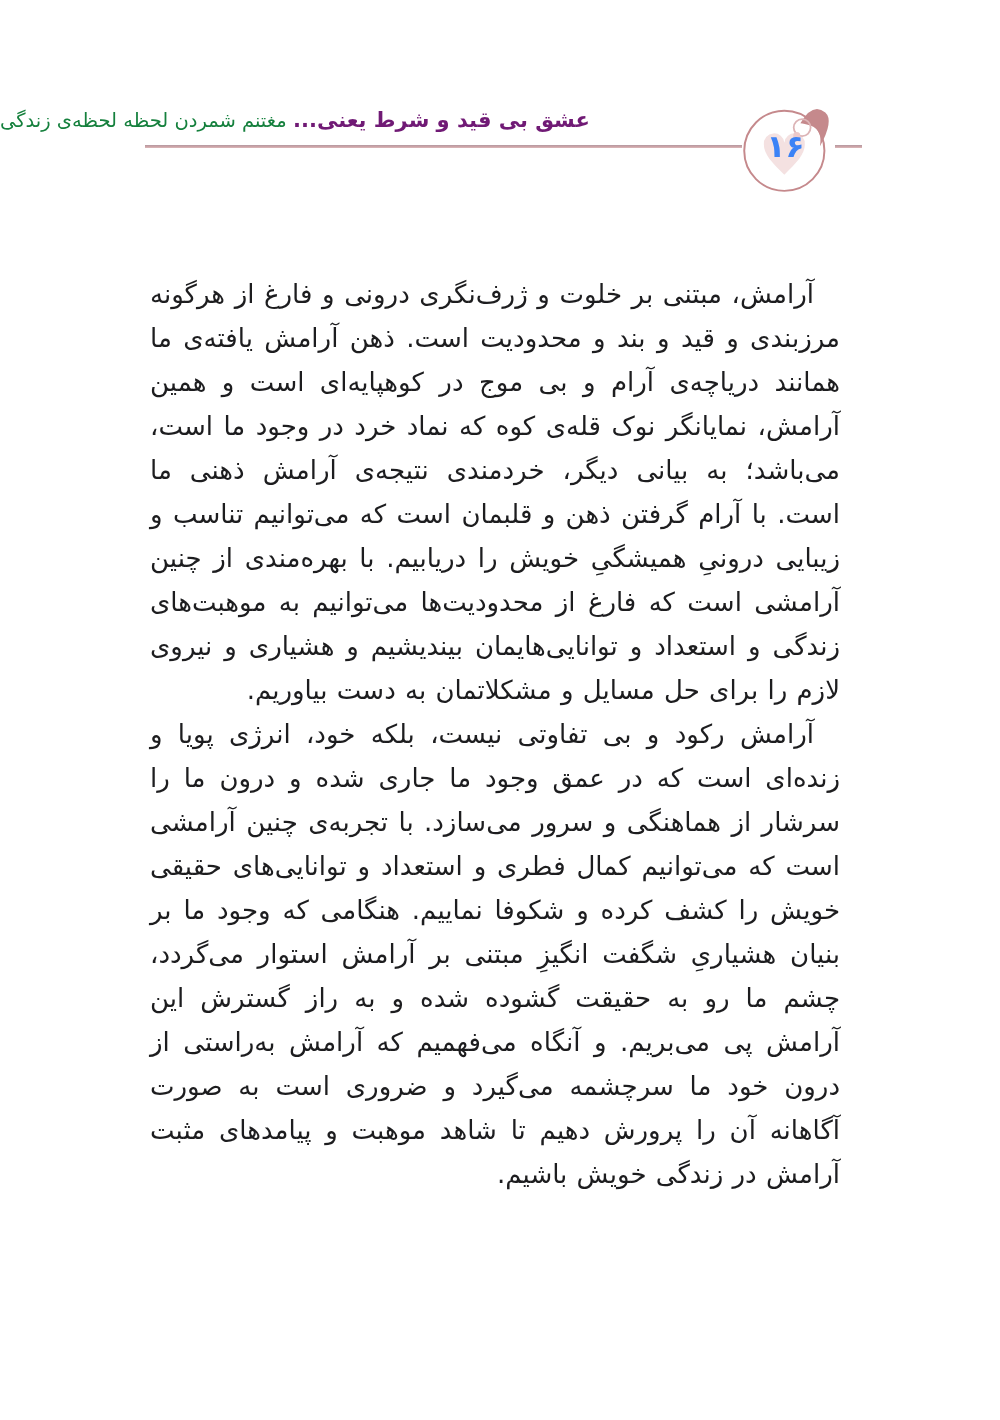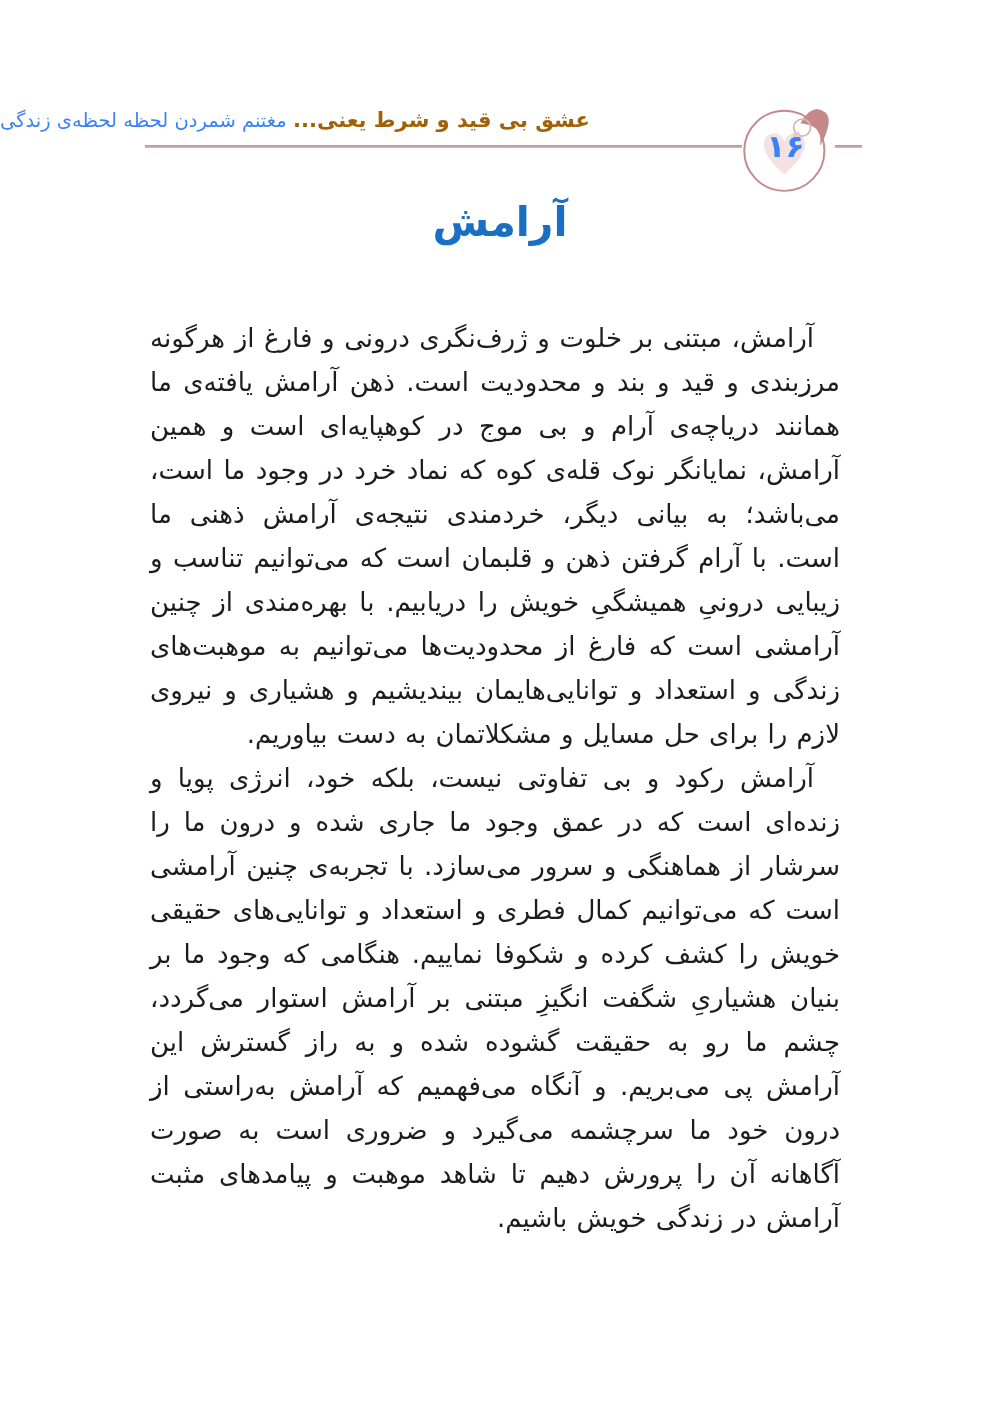--- a/index.html
+++ b/index.html
@@ -24,25 +24,25 @@
     left: 0;
     right: 263px;           
     text-align: left;
     direction: rtl;
     white-space: nowrap;
     font-size: 20px;
     line-height: 28px;
   }
   .running-header .book-title {
     font-weight: bold;
-    color: #a16207;
+    color: #701a75;
     font-size: 21px;
   }
   .running-header .subtitle {
-    color: #3b82f6;
+    color: #15803d;
     font-size: 19.5px;
   }
   .header-rule {
     position: absolute;
     top: 145px;
     left: 145px;
     width: 597px;
     height: 3px;
     background: linear-gradient(to bottom, #b29aa2 0%, #c9a0a4 45%, #dcb9bb 100%);
   }
@@ -94,21 +94,20 @@
     position: absolute;
     top: 272px;
     left: 150px;
     width: 690px;
     direction: rtl;
     text-align: justify;
     font-size: 26px;
     line-height: 44px;
     color: #1d1d1f;
     letter-spacing: 0;
-    margin-top: 44px;
   }
   .body-text p {
     margin: 0;
     text-indent: 26px;   
     word-spacing: 1px;
   }
 </style>
 </head>
 <body>
 
@@ -130,20 +129,19 @@
 
       <path d="M52 84 C38 70 29 61 29 50 a11.5 11.5 0 0 1 23-2 a11.5 11.5 0 0 1 23 2 c0 11-9 20-23 34 z" fill="#f4e1e1"></path>
 
       <path d="M70 26 Q84 2 98 14 Q108 23 92 52 Q95 34 82 29 Q74 26 70 26 Z" fill="#c5898c"></path>
       <circle cx="72" cy="31" r="9.5" fill="none" stroke="#dcb4b6" stroke-width="2"></circle>
       <circle cx="66" cy="40" r="4" fill="#ecc9ca"></circle>
     </svg>
     <div class="page-number">۱۶</div>
   </div>
 
-  <h1 class="chapter-title">آرامش</h1>
 
   <div class="body-text">
     <p>آرامش، مبتنی بر خلوت و ژرف‌نگری درونی و فارغ از هرگونه مرزبندی و قید و بند و محدودیت است. ذهن آرامش یافته‌ی ما همانند دریاچه‌ی آرام و بی موج در کوهپایه‌ای است و همین آرامش، نمایانگر نوک قله‌ی کوه که نماد خرد در وجود ما است، می‌باشد؛ به بیانی دیگر، خردمندی نتیجه‌ی آرامش ذهنی ما است. با آرام گرفتن ذهن و قلبمان است که می‌توانیم تناسب و زیبایی درونیِ همیشگیِ خویش را دریابیم. با بهره‌مندی از چنین آرامشی است که فارغ از محدودیت‌ها می‌توانیم به موهبت‌های زندگی و استعداد و توانایی‌هایمان بیندیشیم و هشیاری و نیروی لازم را برای حل مسایل و مشکلاتمان به دست بیاوریم.</p>
     <p>آرامش رکود و بی تفاوتی نیست، بلکه خود، انرژی پویا و زنده‌ای است که در عمق وجود ما جاری شده و درون ما را سرشار از هماهنگی و سرور می‌سازد. با تجربه‌ی چنین آرامشی است که می‌توانیم کمال فطری و استعداد و توانایی‌های حقیقی خویش را کشف کرده و شکوفا نماییم. هنگامی که وجود ما بر بنیان هشیاریِ شگفت انگیزِ مبتنی بر آرامش استوار می‌گردد، چشم ما رو به حقیقت گشوده شده و به راز گسترش این آرامش پی می‌بریم. و آنگاه می‌فهمیم که آرامش به‌راستی از درون خود ما سرچشمه می‌گیرد و ضروری است به صورت آگاهانه آن را پرورش دهیم تا شاهد موهبت و پیامدهای مثبت آرامش در زندگی خویش باشیم.</p>
   </div>
 
 </div>
 
 </body></html>

